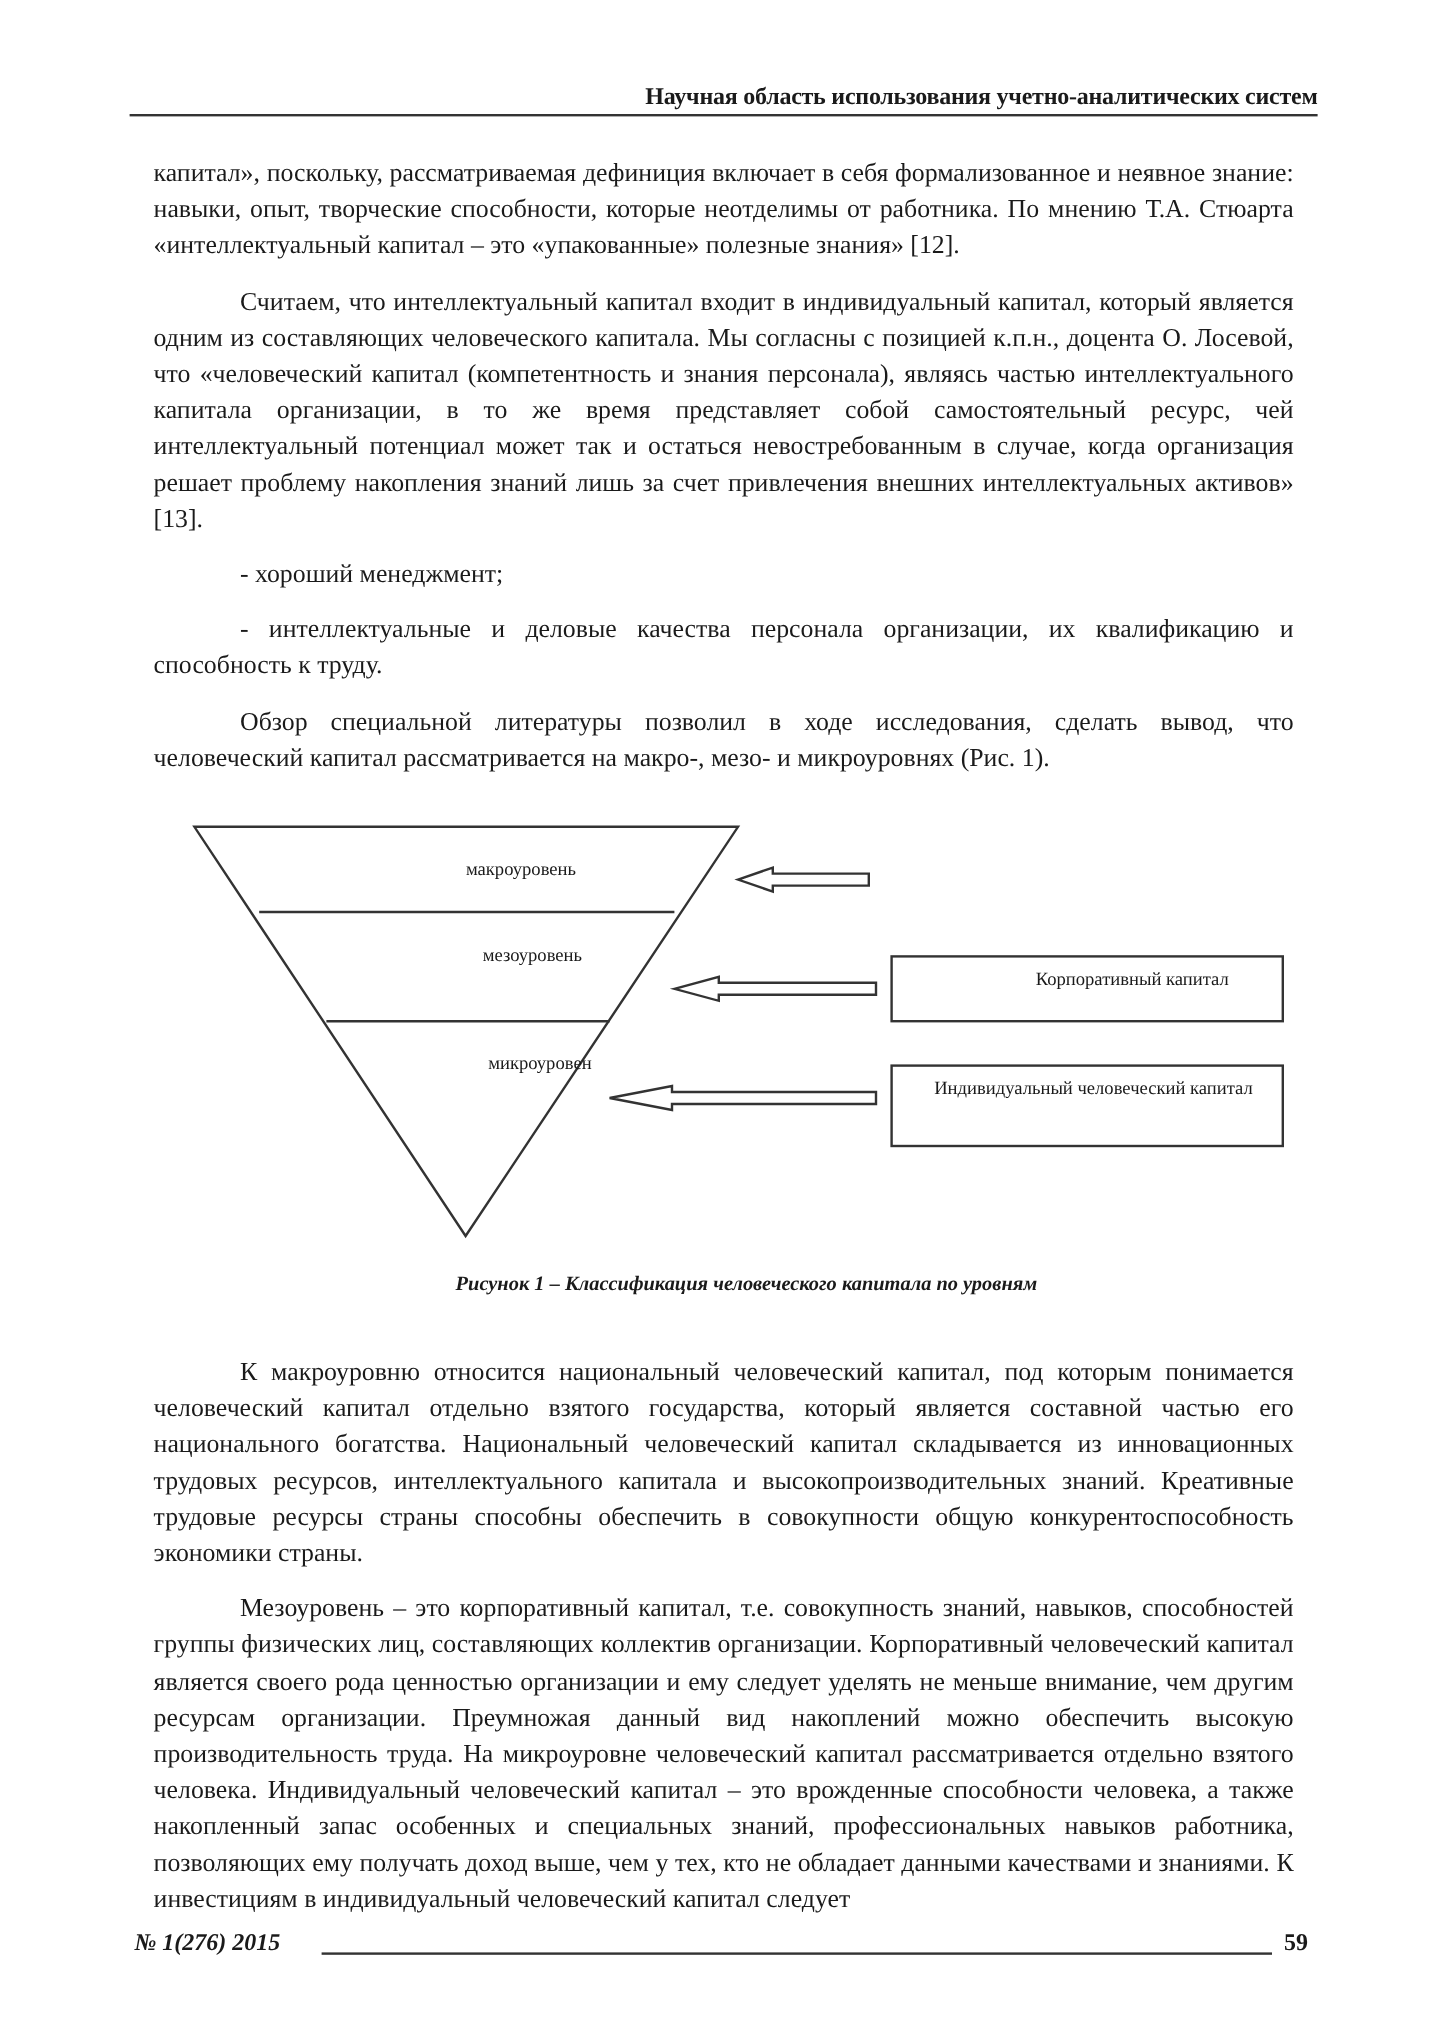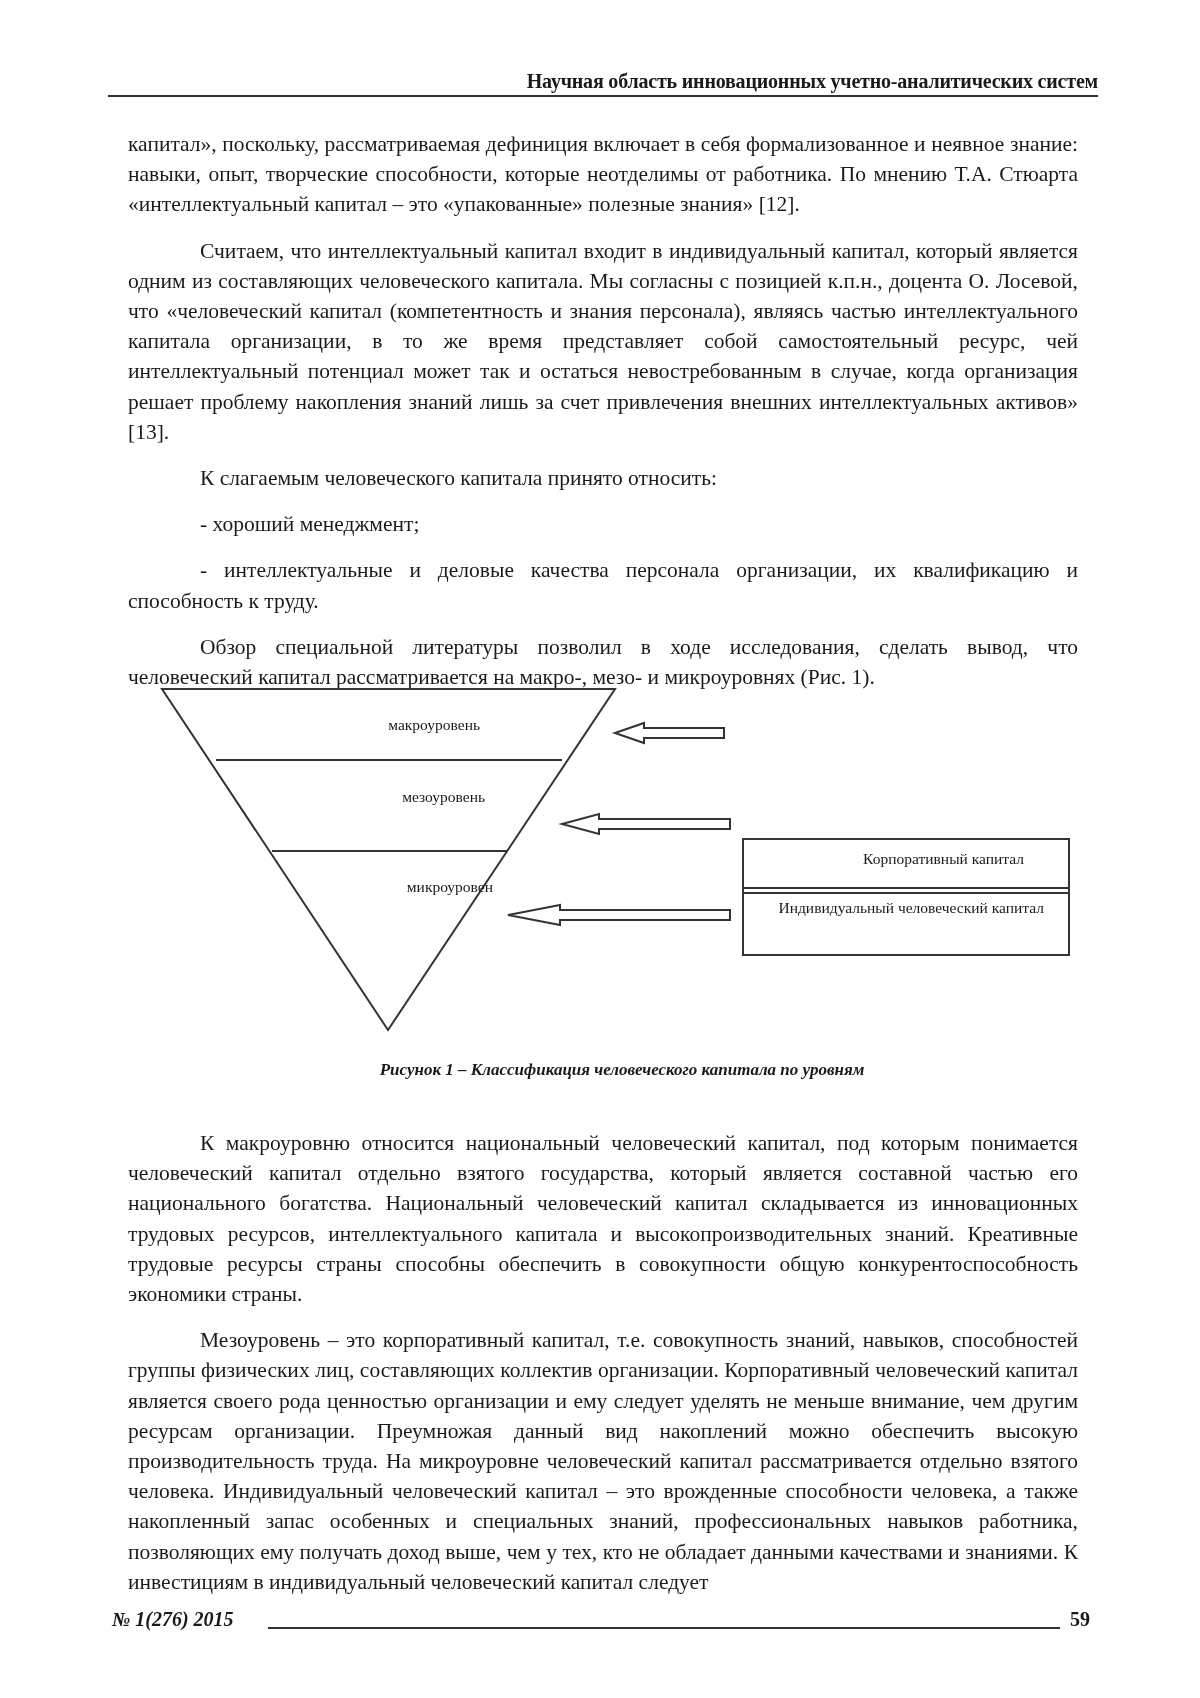--- a/index.html
+++ b/index.html
@@ -21,27 +21,26 @@
   .box { position: absolute; border: 2px solid #333; box-sizing: border-box; }
   .caption { position: absolute; left: 0; top: 1060px; width: 1200px; text-align: center;
          font-weight: bold; font-style: italic; font-size: 17px; padding-left: 22px; }
   .footer-left { position: absolute; left: 112px; top: 1608px; font-weight: bold; font-style: italic; font-size: 20px; text-align: center; }
   .footer-rule { position: absolute; left: 268px; top: 1627px; width: 792px; border-top: 2px solid #333; }
   .footer-right { position: absolute; left: 1070px; top: 1608px; font-weight: bold; font-size: 20px; }
 </style>
 </head>
 <body>
 
-<div class="running-head">Научная область инновационных учетно-аналитических систем</div>
+<div class="running-head">Научная область использования учетно-аналитических систем</div>
 <div class="head-rule"></div>
 
 <div class="body-block" id="block1">
   <p>капитал», поскольку, рассматриваемая дефиниция включает в себя формализованное и неявное знание: навыки, опыт, творческие способности, которые неотделимы от работника. По мнению Т.А. Стюарта «интеллектуальный капитал – это «упакованные» полезные знания» [12].</p>
   <p class="indent">Считаем, что интеллектуальный капитал входит в индивидуальный капитал, который является одним из составляющих человеческого капитала. Мы согласны с позицией к.п.н., доцента О. Лосевой, что «человеческий капитал (компетентность и знания персонала), являясь частью интеллектуального капитала организации, в то же время представляет собой самостоятельный ресурс, чей интеллектуальный потенциал может так и остаться невостребованным в случае, когда организация решает проблему накопления знаний лишь за счет привлечения внешних интеллектуальных активов» [13].</p>
-  <p class="indent">К слагаемым человеческого капитала принято относить:</p>
   <p class="indent">- хороший менеджмент;</p>
   <p class="indent">- интеллектуальные и деловые качества персонала организации, их квалификацию и способность к труду.</p>
   <p class="indent">Обзор специальной литературы позволил в ходе исследования, сделать вывод, что человеческий капитал рассматривается на макро-, мезо- и микроуровнях (Рис. 1).</p>
 </div>
 
 <div class="figure">
   <svg width="1200" height="1100">
     <g fill="none" stroke="#333" stroke-width="2">
       <polygon points="162,689 615,689 388,1030"></polygon>
       <line x1="216" y1="760" x2="562" y2="760"></line>
@@ -51,21 +50,21 @@
 
       <polygon fill="#fff" points="562,824 599,814 599,819 730,819 730,829 599,829 599,834"></polygon>
 
       <polygon fill="#fff" points="508,915 560,905 560,910 730,910 730,920 560,920 560,925"></polygon>
     </g>
   </svg>
   <div class="tri-label" style="left:300px; top:714px; width:180px;">макроуровень</div>
   <div class="tri-label" style="left:305px; top:786px; width:180px;">мезоуровень</div>
   <div class="tri-label" style="left:313px; top:876px; width:180px;">микроуровен</div>
 
-  <div class="box" style="left:742px; top:796px; width:328px; height:56px;margin-top:42px;">
+  <div class="box" style="left:742px; top:796px; width:328px; height:56px;">
     <div class="box-label" style="left:20px; top:8px; width:260px;">Корпоративный капитал</div>
   </div>
   <div class="box" style="left:742px; top:887px; width:328px; height:69px;">
     <div class="box-label" style="left:20px; top:8px; width:280px;">Индивидуальный человеческий капитал</div>
   </div>
 </div>
 
 <div class="caption">Рисунок 1 – Классификация человеческого капитала по уровням</div>
 
 <div class="body-block" id="block2">

